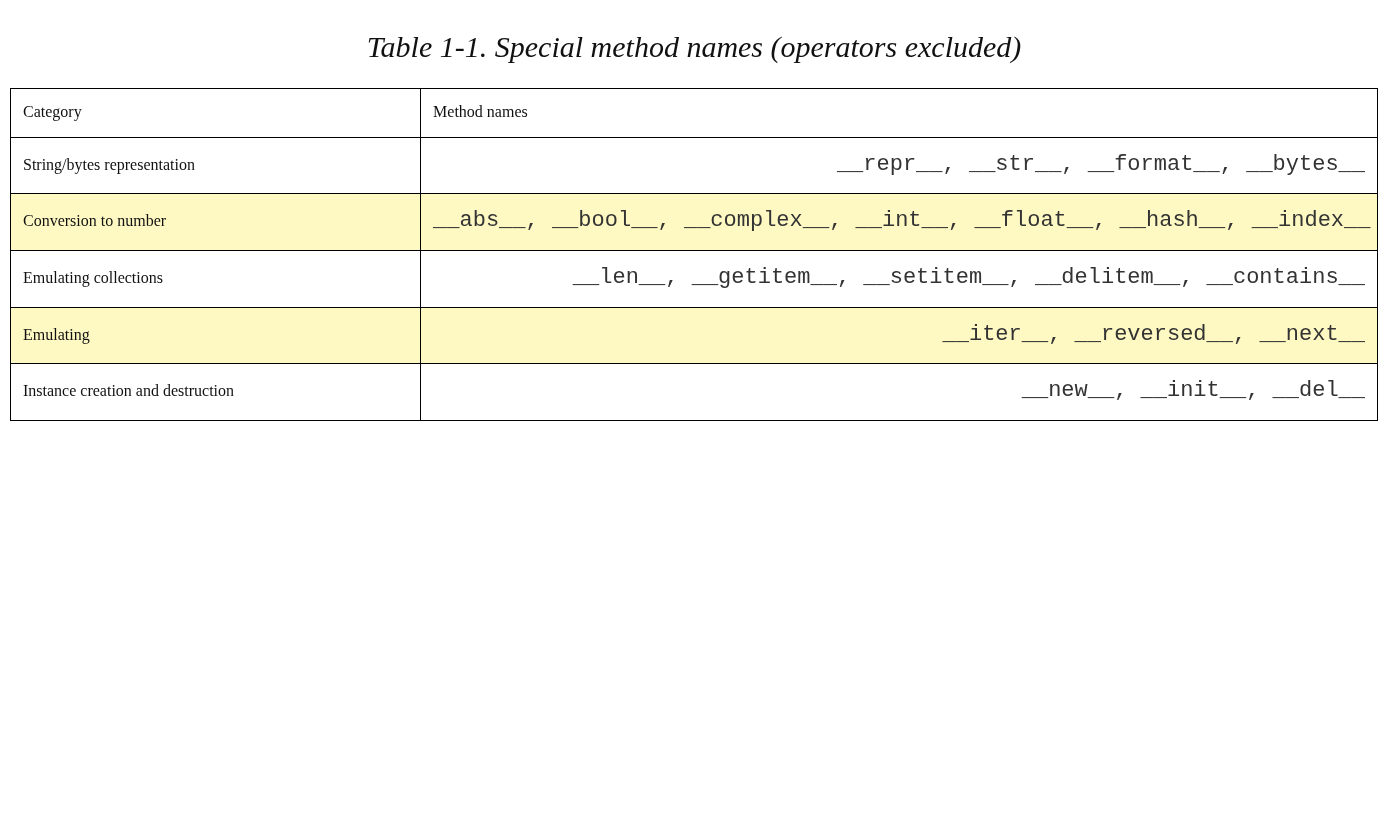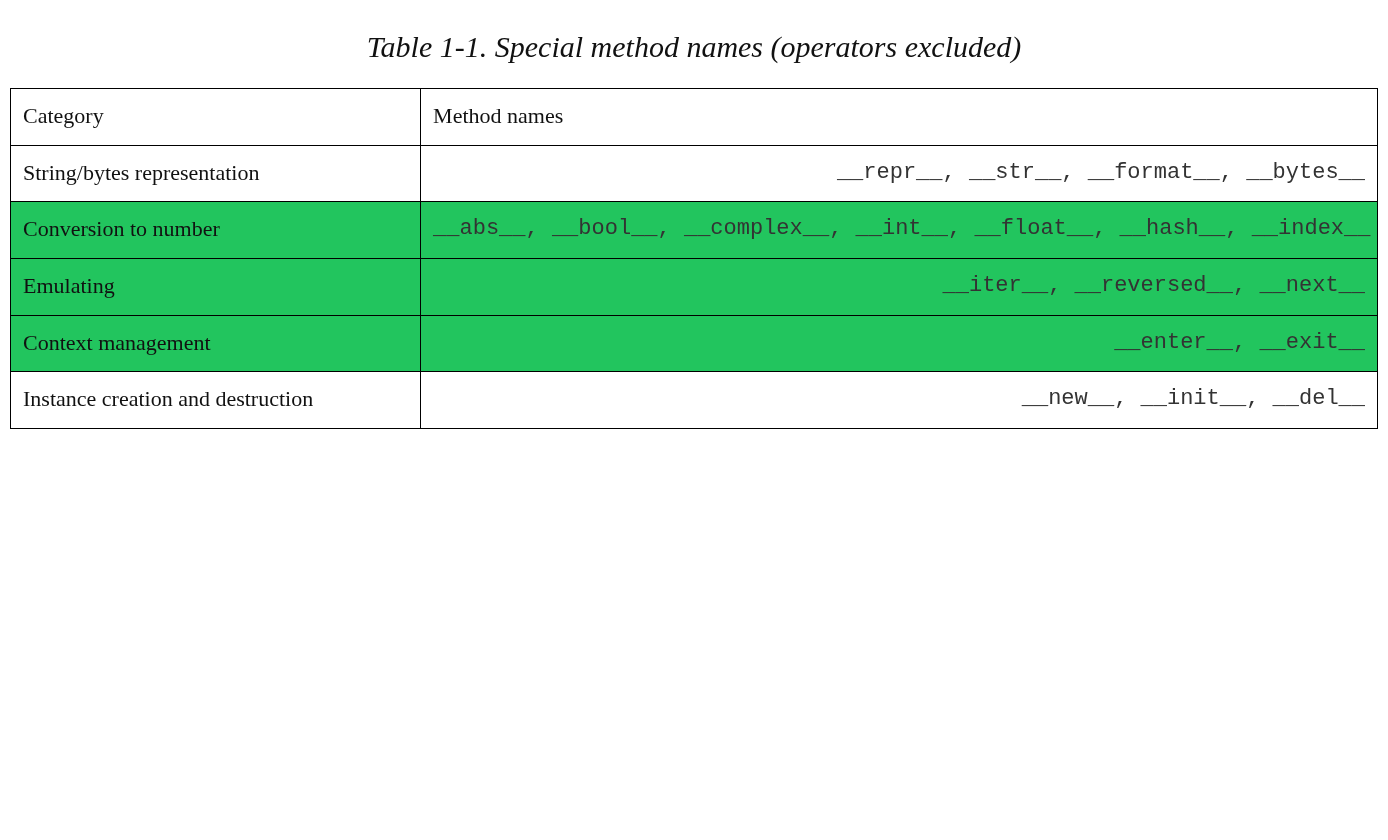--- a/index.html
+++ b/index.html
@@ -25,36 +25,36 @@
       width: 100%;
       table-layout: fixed;
     }
     col.c1 { width: 30%; }
     col.c2 { width: 70%; }
     th, td {
       border: 1px solid #000000;
       padding: 12px 12px 14px 12px;
       text-align: left;
       vertical-align: middle;
-      font-size: 22px;
+      font-size: 16px;
       line-height: 1.35;
     }
     th {
       font-weight: normal;
     }
     td.methods {
       font-family: "Courier New", Courier, monospace;
       font-size: 22px;
       color: #333333;
       white-space: nowrap;
       overflow: hidden;
       text-align: right;
     }
     tbody tr.alt td {
-      background: #22c55e;
+      background: #fef9c3;
     }
   </style>
 </head>
 <body>
 
 <div class="wrap">
   <div class="caption">Table 1-1. Special method names (operators excluded)</div>
 
   <table>
     <colgroup>
@@ -69,27 +69,27 @@
     </thead>
     <tbody>
       <tr>
         <td>String/bytes representation</td>
         <td class="methods">__repr__, __str__, __format__, __bytes__</td>
       </tr>
       <tr class="alt">
         <td>Conversion to number</td>
         <td class="methods">__abs__, __bool__, __complex__, __int__, __float__, __hash__, __index__</td>
       </tr>
+      <tr>
+        <td>Emulating collections</td>
+        <td class="methods">__len__, __getitem__, __setitem__, __delitem__, __contains__</td>
+      </tr>
       <tr class="alt">
         <td>Emulating</td>
         <td class="methods">__iter__, __reversed__, __next__</td>
-      </tr>
-      <tr class="alt">
-        <td>Context management</td>
-        <td class="methods">__enter__, __exit__</td>
       </tr>
       <tr>
         <td>Instance creation and destruction</td>
         <td class="methods">__new__, __init__, __del__</td>
       </tr>
     </tbody>
   </table>
 </div>
 
 </body></html>

